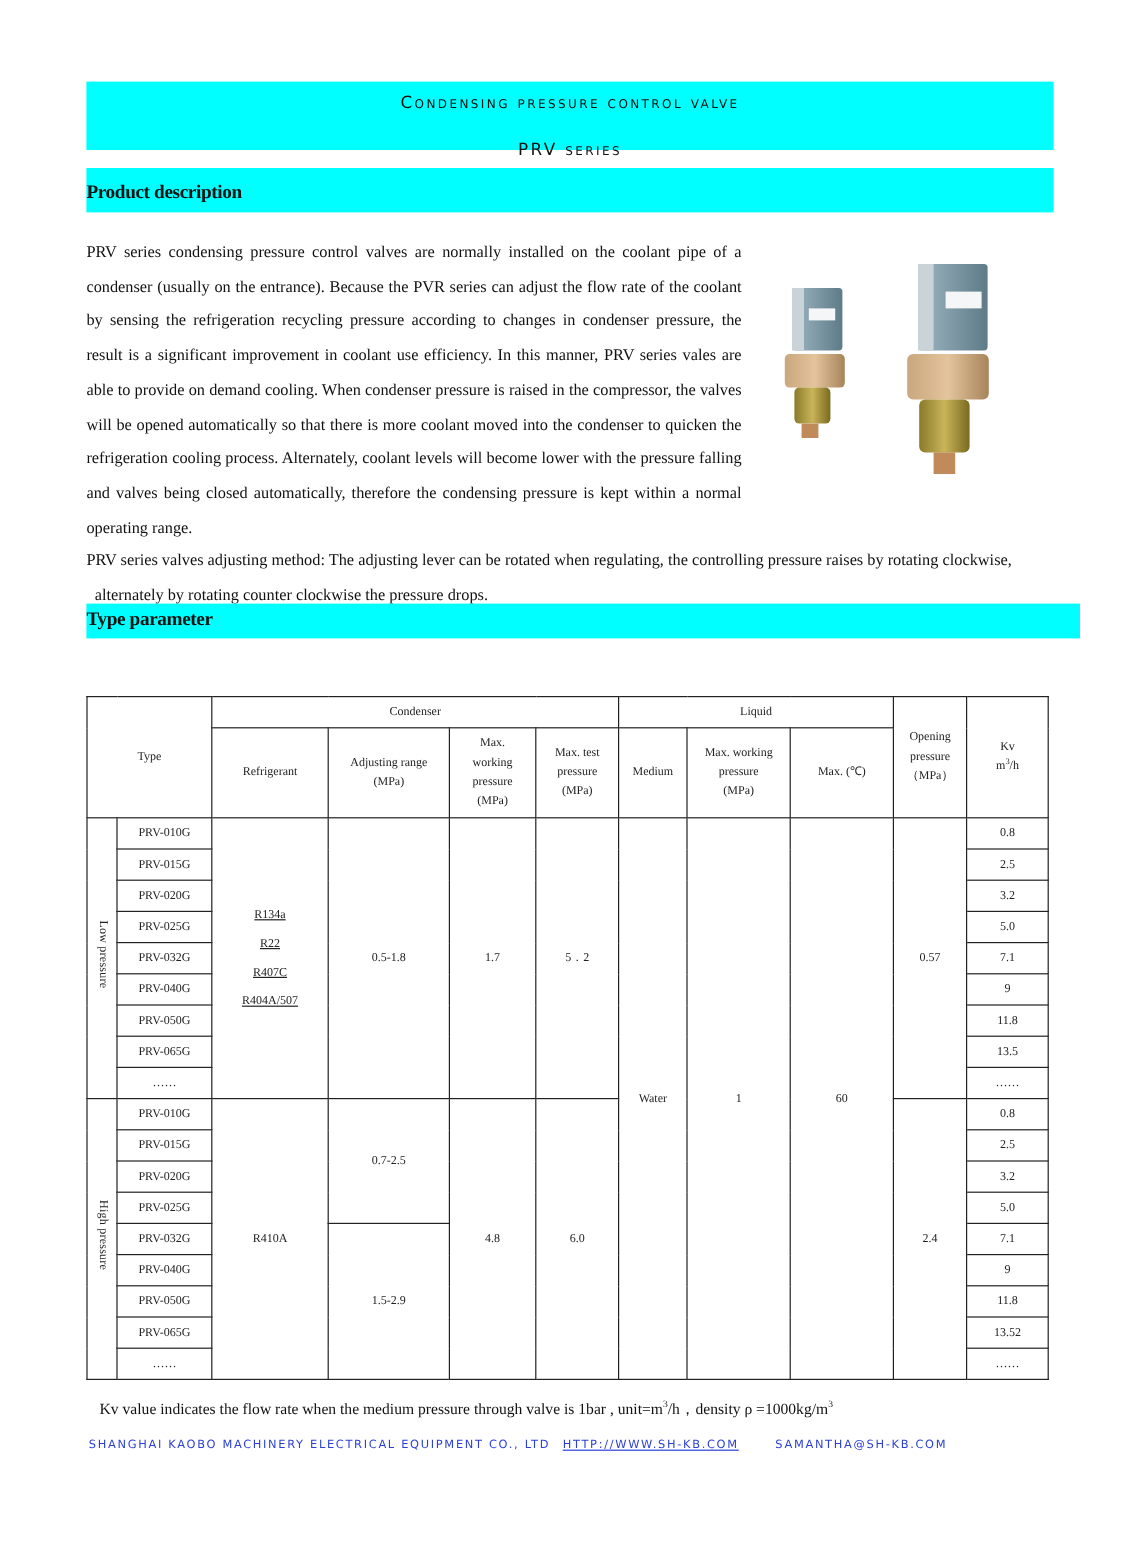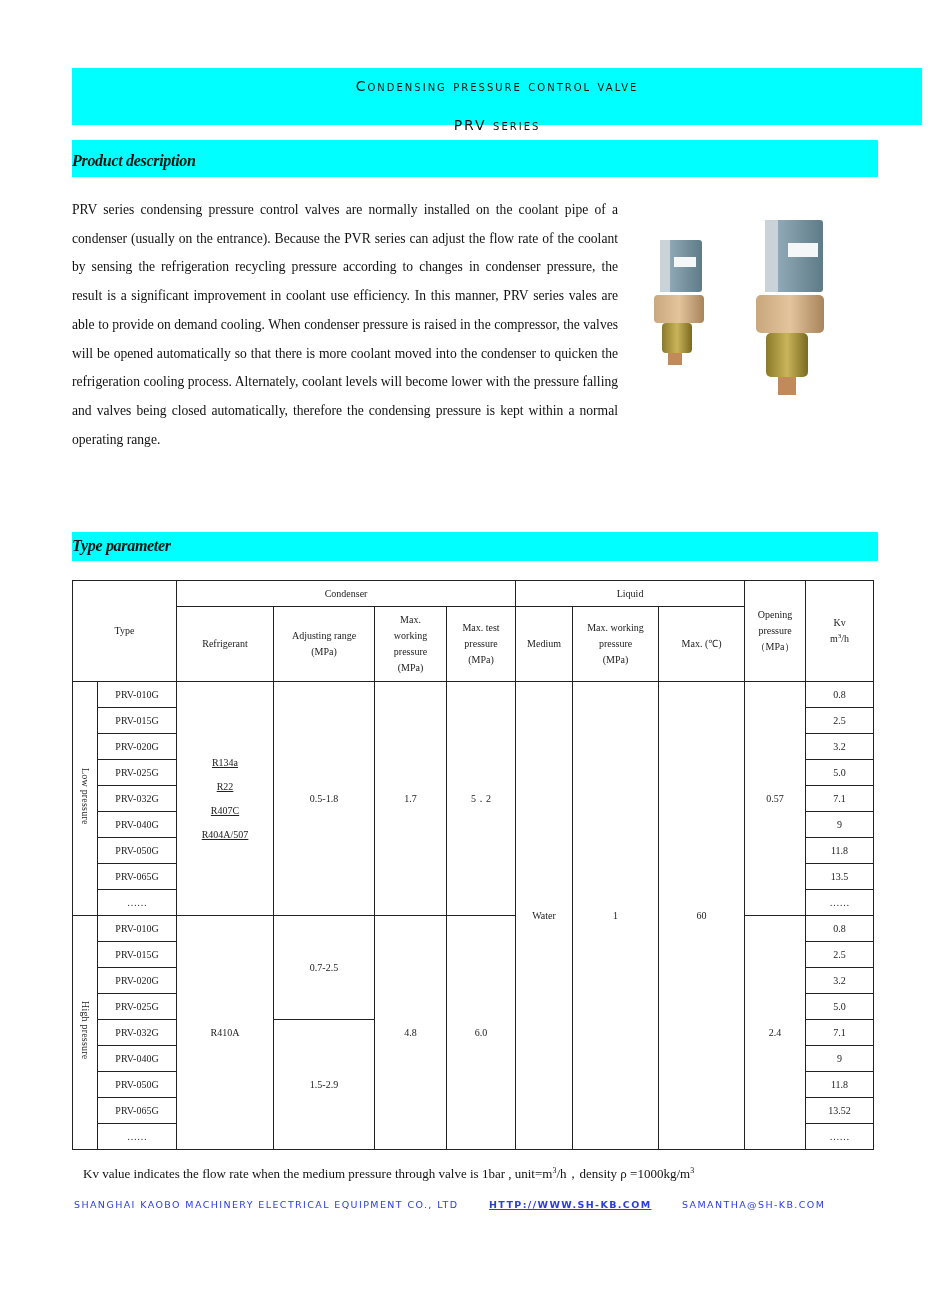--- a/index.html
+++ b/index.html
@@ -1,30 +1,30 @@
 <!DOCTYPE html>
 <html><head>
 <meta charset="utf-8">
 <style>
   html, body { margin: 0; padding: 0; background: #ffffff; }
   body { width: 950px; height: 1291px; position: relative; overflow: hidden;
          font-family: "Liberation Serif", "DejaVu Serif", serif; color: #111; }
 
   .banner { position: absolute; left: 72px; width: 806px; background: #00ffff; }
-  .title-banner { top: 68px; height: 57px; text-align: center; padding-left: 44px; }
+  .title-banner { top: 68px; height: 57px; text-align: center; }
   .title-line { font-family: "DejaVu Sans", sans-serif; font-variant: small-caps;
                 letter-spacing: 2px; font-size: 13px; color: #111; line-height: 1; }
   .title-line.l1 { position: absolute; top: 11px; left: 0; right: 0; font-size: 14px; }
   .title-line.l2 { position: absolute; top: 50px; left: 0; right: 0; font-size: 14px; }
 
   .section-banner { height: 37px; }
   .section-banner .sec-title { position: absolute; left: 0; top: 12px; font-size: 16px;
-        font-family: "Liberation Serif", serif; font-weight: bold; letter-spacing: -0.3px; font-style: italic; }
+        font-family: "Liberation Serif", serif; font-weight: bold; letter-spacing: -0.3px; }
   #sec1 { top: 140px; }
-  #sec2 { top: 532px; height: 29px; }
+  #sec2 { top: 503px; height: 29px; padding-left: 22px; }
   #sec2 .sec-title { top: 5px; }
 
   .desc { position: absolute; left: 72px; top: 196px; width: 546px; font-size: 13.6px;
           line-height: 28.7px; text-align: justify; }
   .method { position: absolute; left: 72px; top: 453px; width: 812px; font-size: 13.6px;
             line-height: 28.7px; }
   .method .m2 { padding-left: 7px; }
 
   .product-photo { position: absolute; left: 640px; top: 215px; width: 200px; height: 195px; }
 
@@ -40,21 +40,21 @@
   .refs div { line-height: 24px; text-decoration: underline; }
   .cell-sm { font-size: 10px; }
   .sup { font-size: 7px; vertical-align: super; line-height: 0; }
 
   .note { position: absolute; left: 72px; top: 1165px; font-size: 13px; margin-left: 11px; }
   .note .sup { font-size: 8px; }
 
   .footer { position: absolute; left: 74px; top: 1199px; font-family: "DejaVu Sans", sans-serif;
             font-size: 9.5px; letter-spacing: 1.4px; color: #2b3fd6; text-transform: uppercase;
             white-space: nowrap; }
-  .footer .link { text-decoration: underline; margin-left: 26px; font-weight: bold; }
+  .footer .link { text-decoration: underline; margin-left: 6px; }
   .footer .email { margin-left: 26px; }
 </style>
 </head>
 <body>
 
 <div class="banner title-banner">
   <div class="title-line l1">Condensing pressure control valve</div>
   <div class="title-line l2">PRV series</div>
 </div>
 
@@ -95,20 +95,22 @@
     <rect x="125" y="5" width="58" height="72" rx="3" fill="url(#box)"></rect>
     <rect x="125" y="5" width="13" height="72" fill="#c9d3d8"></rect>
     <rect x="148" y="28" width="30" height="14" fill="#f4f6f8"></rect>
     <rect x="116" y="80" width="68" height="38" rx="5" fill="url(#brass)"></rect>
     <rect x="126" y="118" width="42" height="44" rx="5" fill="url(#gold)"></rect>
     <rect x="138" y="162" width="18" height="18" fill="#c08a5a"></rect>
   </g>
 </svg>
 
 <div class="method">
+  <div>PRV series valves adjusting method: The adjusting lever can be rotated when regulating, the controlling pressure raises by rotating clockwise,</div>
+  <div class="m2">alternately by rotating counter clockwise the pressure drops.</div>
 </div>
 
 <div class="banner section-banner" id="sec2">
   <div class="sec-title">Type parameter</div>
 </div>
 
 <table class="params">
   <colgroup>
     <col style="width:25px">
       <col style="width:79px">

